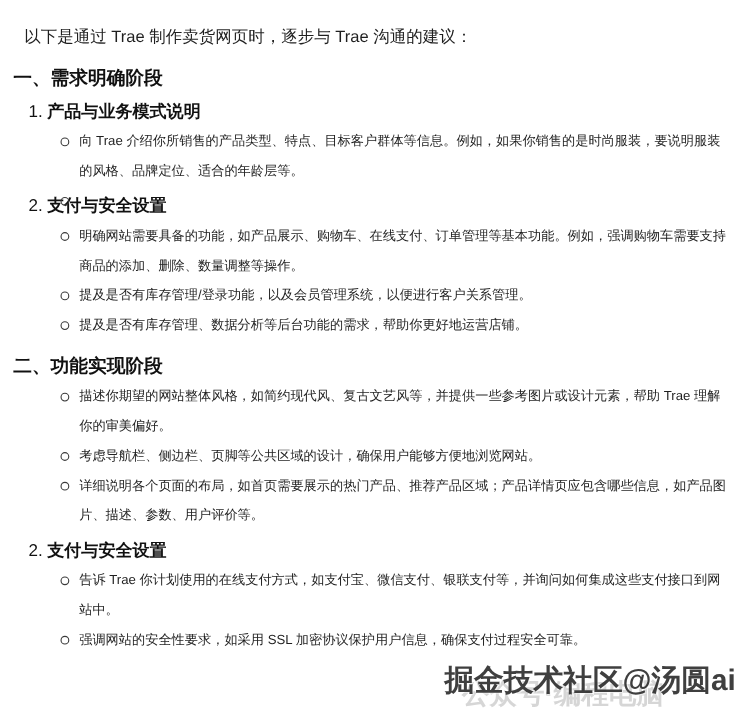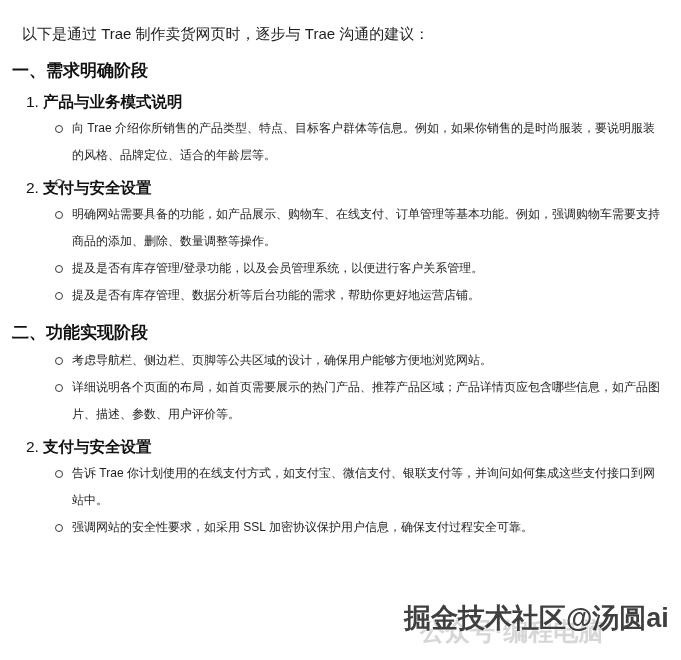--- a/index.html
+++ b/index.html
@@ -117,20 +117,21 @@
       <li><span class="marker"></span><span>明确网站需要具备的功能，如产品展示、购物车、在线支付、订单管理等基本功能。例如，强调购物车需要支持商品的添加、删除、数量调整等操作。</span></li>
       <li><span class="marker"></span><span>提及是否有库存管理/登录功能，以及会员管理系统，以便进行客户关系管理。</span></li>
       <li><span class="marker"></span><span>提及是否有库存管理、数据分析等后台功能的需求，帮助你更好地运营店铺。</span></li>
     </ul>
   </div>
 
   <h2 class="section-title">二、功能实现阶段</h2>
 
   <div class="subsection">
     <ul class="bullets">
+      <li><span class="marker"></span><span>描述你期望的网站整体风格，如简约现代风、复古文艺风等，并提供一些参考图片或设计元素，帮助 Trae 理解你的审美偏好。</span></li>
       <li><span class="marker"></span><span>考虑导航栏、侧边栏、页脚等公共区域的设计，确保用户能够方便地浏览网站。</span></li>
       <li><span class="marker"></span><span>详细说明各个页面的布局，如首页需要展示的热门产品、推荐产品区域；产品详情页应包含哪些信息，如产品图片、描述、参数、用户评价等。</span></li>
     </ul>
   </div>
 
   <div class="subsection">
     <h3 class="sub-title"><span class="num">2.</span><span class="st">支付与安全设置</span></h3>
     <ul class="bullets">
       <li><span class="marker"></span><span>告诉 Trae 你计划使用的在线支付方式，如支付宝、微信支付、银联支付等，并询问如何集成这些支付接口到网站中。</span></li>
       <li><span class="marker"></span><span>强调网站的安全性要求，如采用 SSL 加密协议保护用户信息，确保支付过程安全可靠。</span></li>

